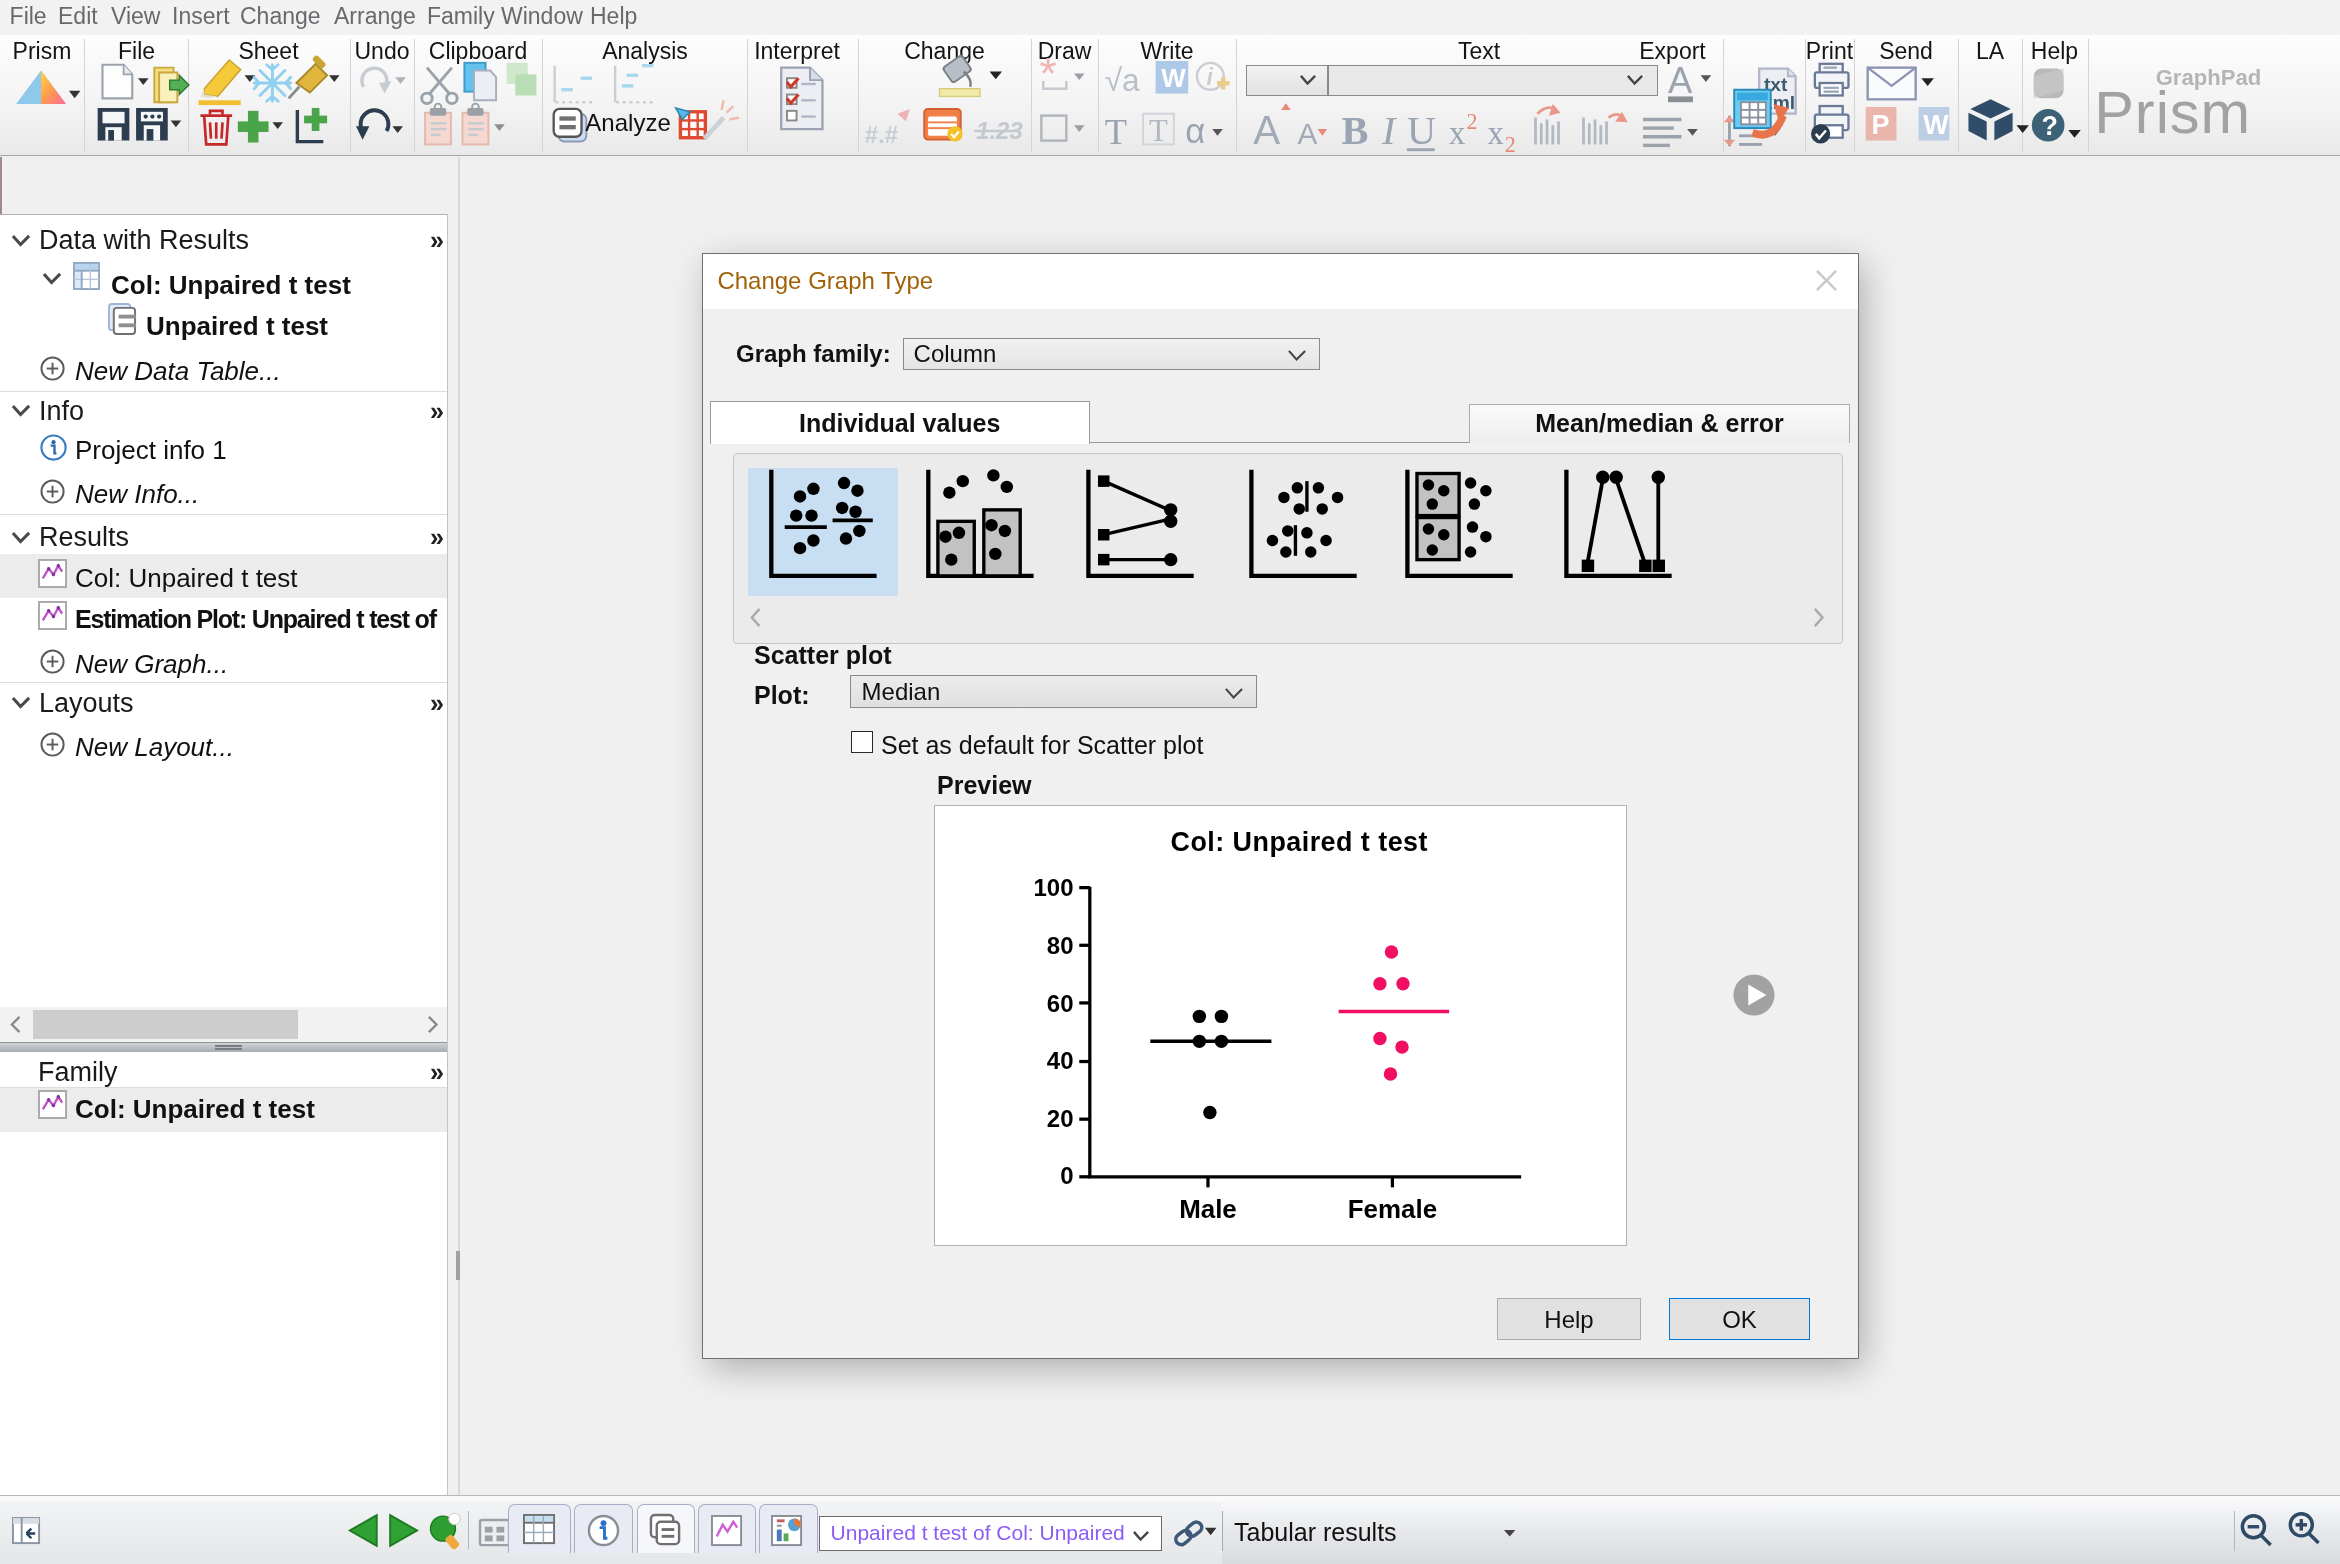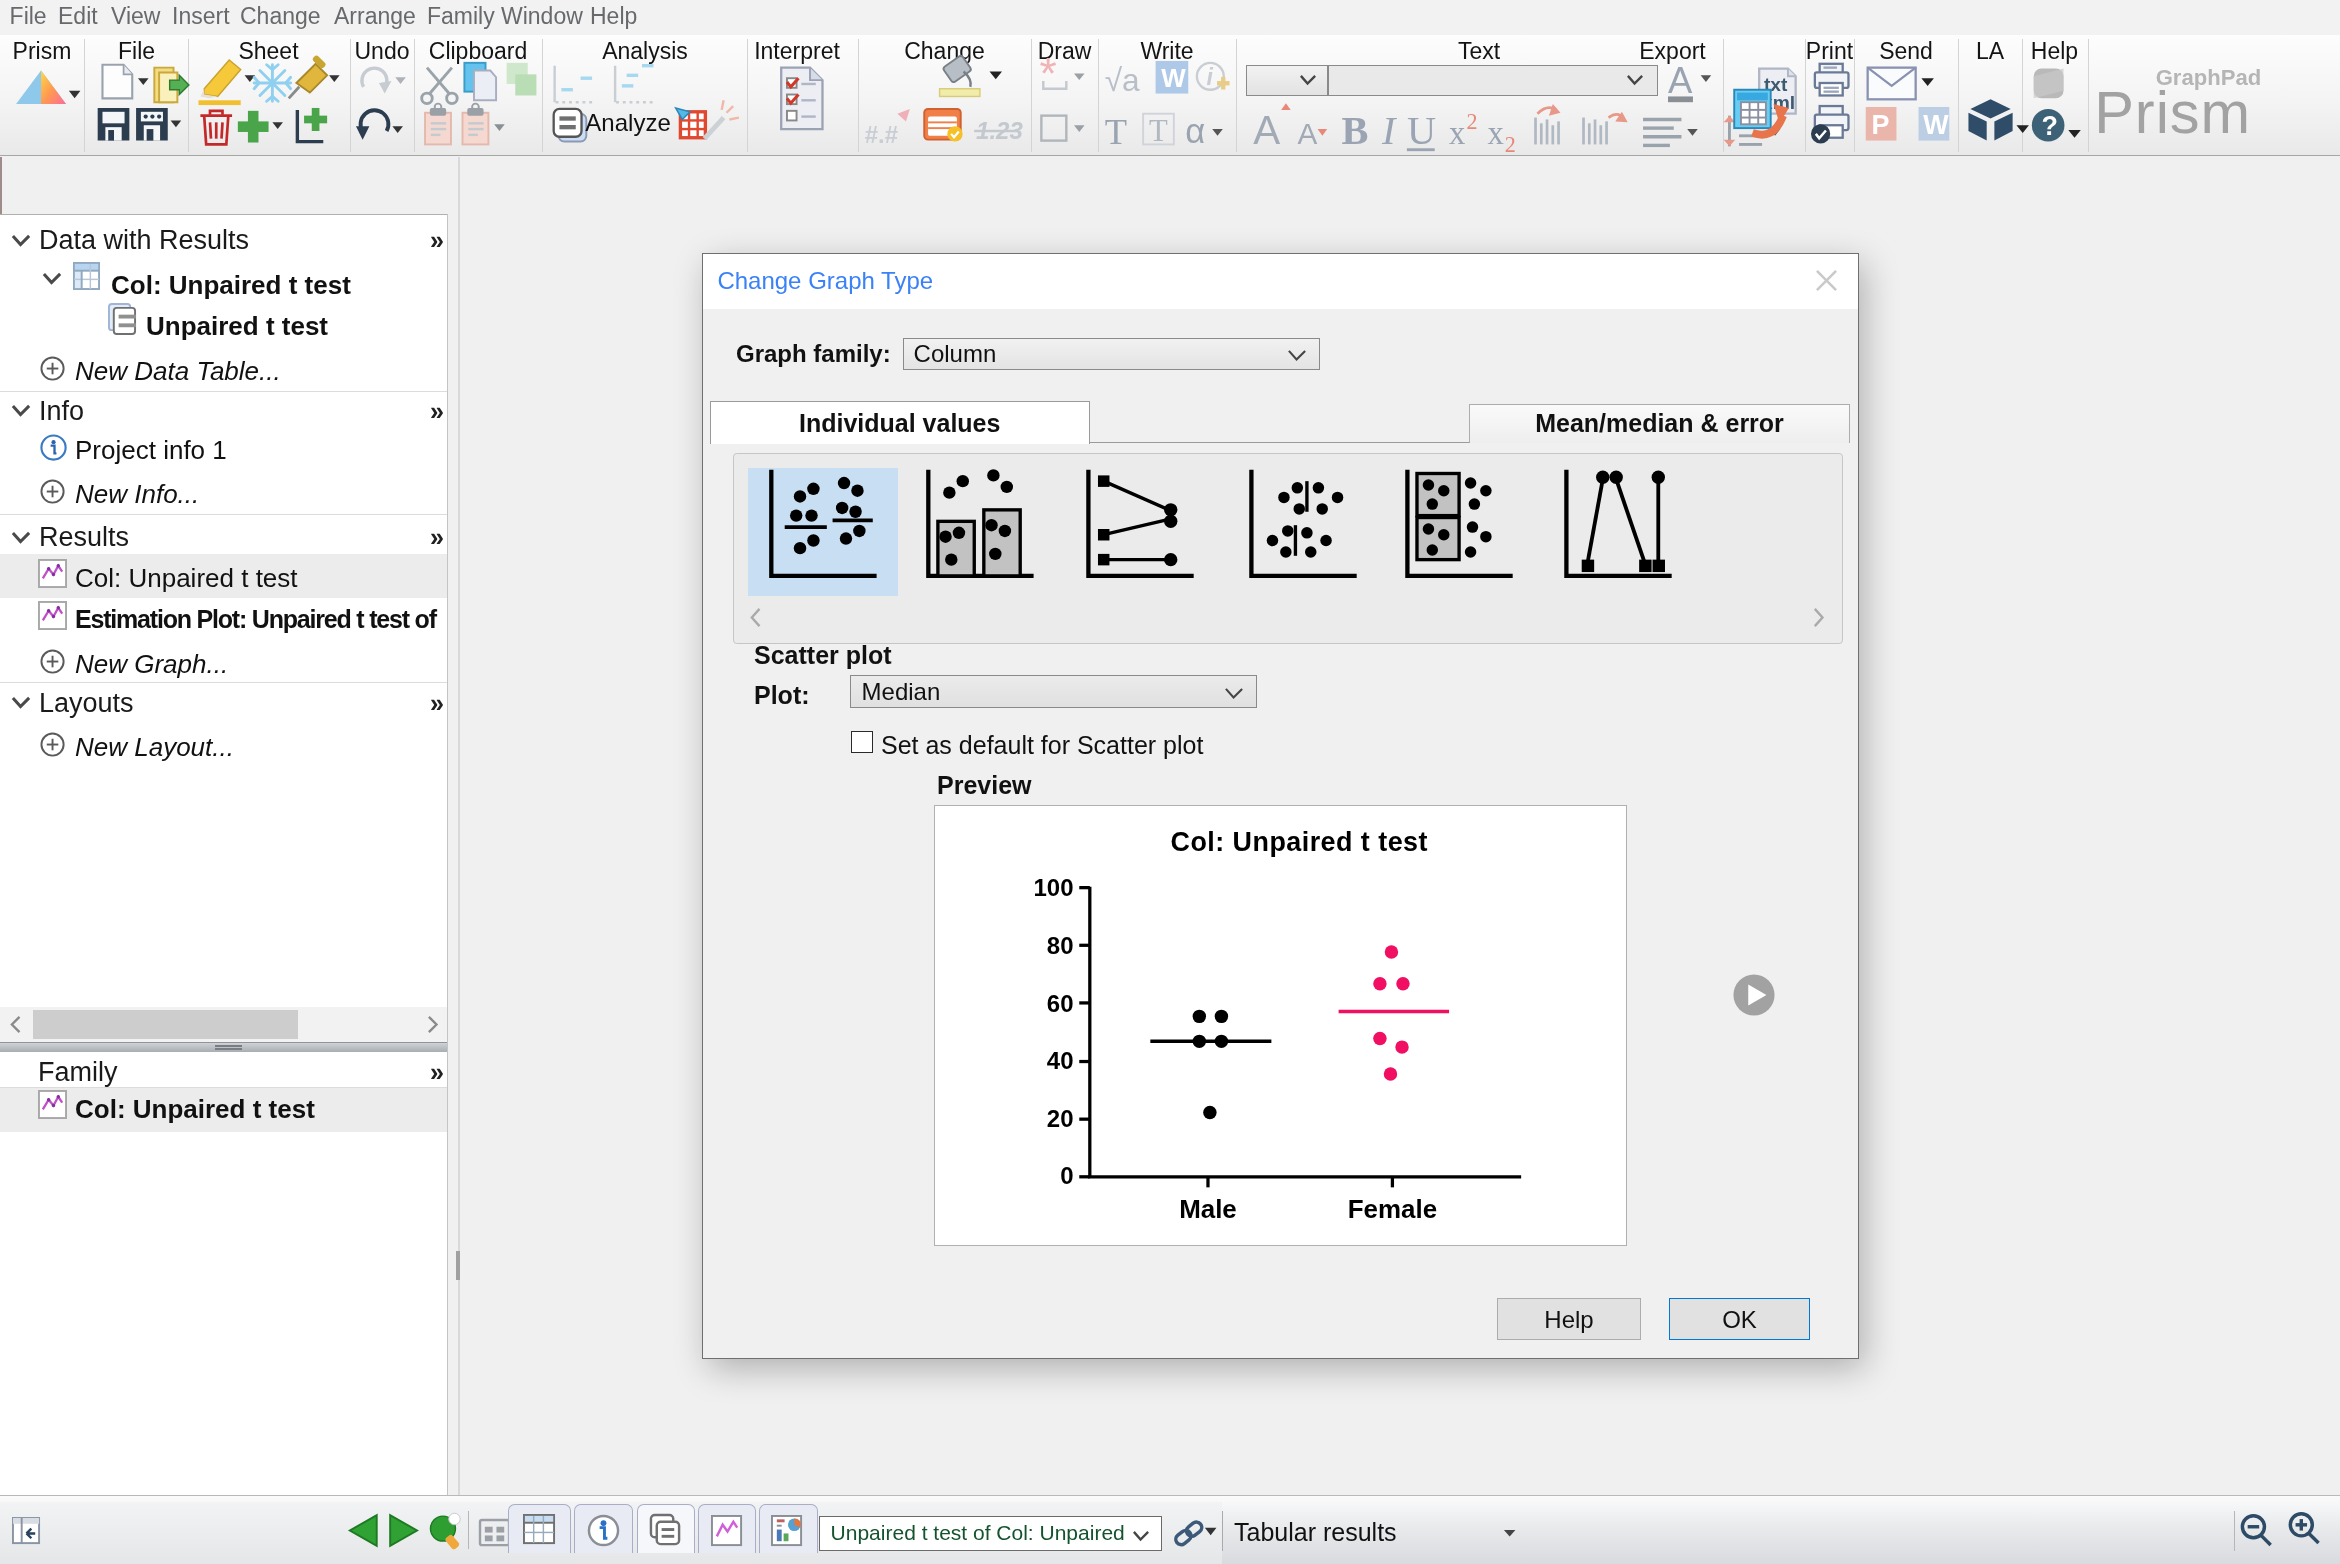--- a/index.html
+++ b/index.html
@@ -610,21 +610,21 @@
 <svg style="left:771px;top:19px" width="33" height="33" viewBox="0 0 34 34">
  <rect x="1" y="1" width="30" height="30" fill="#fff" stroke="#8a8f96" stroke-width="2"></rect>
  <line x1="6" y1="6" x2="14" y2="6" stroke="#c06060" stroke-width="3"></line>
  <line x1="6" y1="11" x2="11" y2="11" stroke="#8a8f96" stroke-width="2"></line>
  <rect x="6" y="15" width="5" height="12" fill="#4a78b8"></rect>
  <rect x="13" y="19" width="5" height="8" fill="#58a858"></rect>
  <circle cx="24" cy="10" r="6.5" fill="#58a0d0"></circle>
       <path d="M24,10 L24,3.5 A6.5,6.5 0 0 1 30,13 z" fill="#e07840"></path>
 </svg>
 <div class="a" style="left:819px;top:20px;width:343px;height:35px;background:#fff;border:1.9px solid #6a6a6a;box-sizing:border-box">
- <span style="position:absolute;left:10.6px;top:3.8px;font-size:21px;color:#14532d;white-space:nowrap">Unpaired t test of Col: Unpaired</span>
+ <span style="position:absolute;left:10.6px;top:3.8px;font-size:21px;color:#8b5cf6;white-space:nowrap">Unpaired t test of Col: Unpaired</span>
  <svg style="position:absolute;right:9.6px;top:11.5px" width="19" height="13.4" viewBox="0 0 20 14">
         <polyline points="2,3 9,11 17,3" stroke="#454545" stroke-width="2.5" fill="none"></polyline>
       </svg>
 </div>
 <svg style="left:1172px;top:17.3px" width="58" height="37" viewBox="0 0 60 38">
  <g transform="rotate(-38 19 19)" stroke="#3d5878" stroke-width="3.6" fill="none">
  <rect x="1" y="14" width="17" height="11" rx="5.5"></rect>
  <rect x="15" y="14" width="17" height="11" rx="5.5"></rect>
  </g>
  <polygon points="34,15 46,15 40,23" fill="#333"></polygon>
@@ -643,21 +643,21 @@
  <circle cx="64" cy="11" r="11.5"></circle>
         <line x1="72" y1="20" x2="82" y2="30"></line>
  <line x1="58" y1="11" x2="70" y2="11"></line>
         <line x1="64" y1="5" x2="64" y2="17"></line>
  </g>
 </svg>
 
 </div>
 <div class="a" id="dialog">
 <div id="dtitle">
-      <span style="position:absolute;left:14.4px;top:12.5px;font-size:24px;color:#3b82f6">Change Graph Type</span>
+      <span style="position:absolute;left:14.4px;top:12.5px;font-size:24px;color:#a16207">Change Graph Type</span>
 <svg style="position:absolute;left:1112px;top:15.4px" width="23" height="23" viewBox="0 0 24 24">
 <g stroke="#c9c9c9" stroke-width="2.6">
           <line x1="2" y1="2" x2="22" y2="22"></line>
           <line x1="22" y1="2" x2="2" y2="22"></line>
         </g>
       </svg>
 </div>
 <span class="a b" style="left:33px;top:86px;font-size:24px;color:#111">Graph family:</span>
 <div class="a" style="left:200px;top:84px;width:415px;height:30px;background:linear-gradient(180deg,#f1f1f1,#e4e4e4);border:1px solid #8a8a8a">
  <span style="position:absolute;left:9.6px;top:1px;font-size:24px;color:#111">Column</span>

